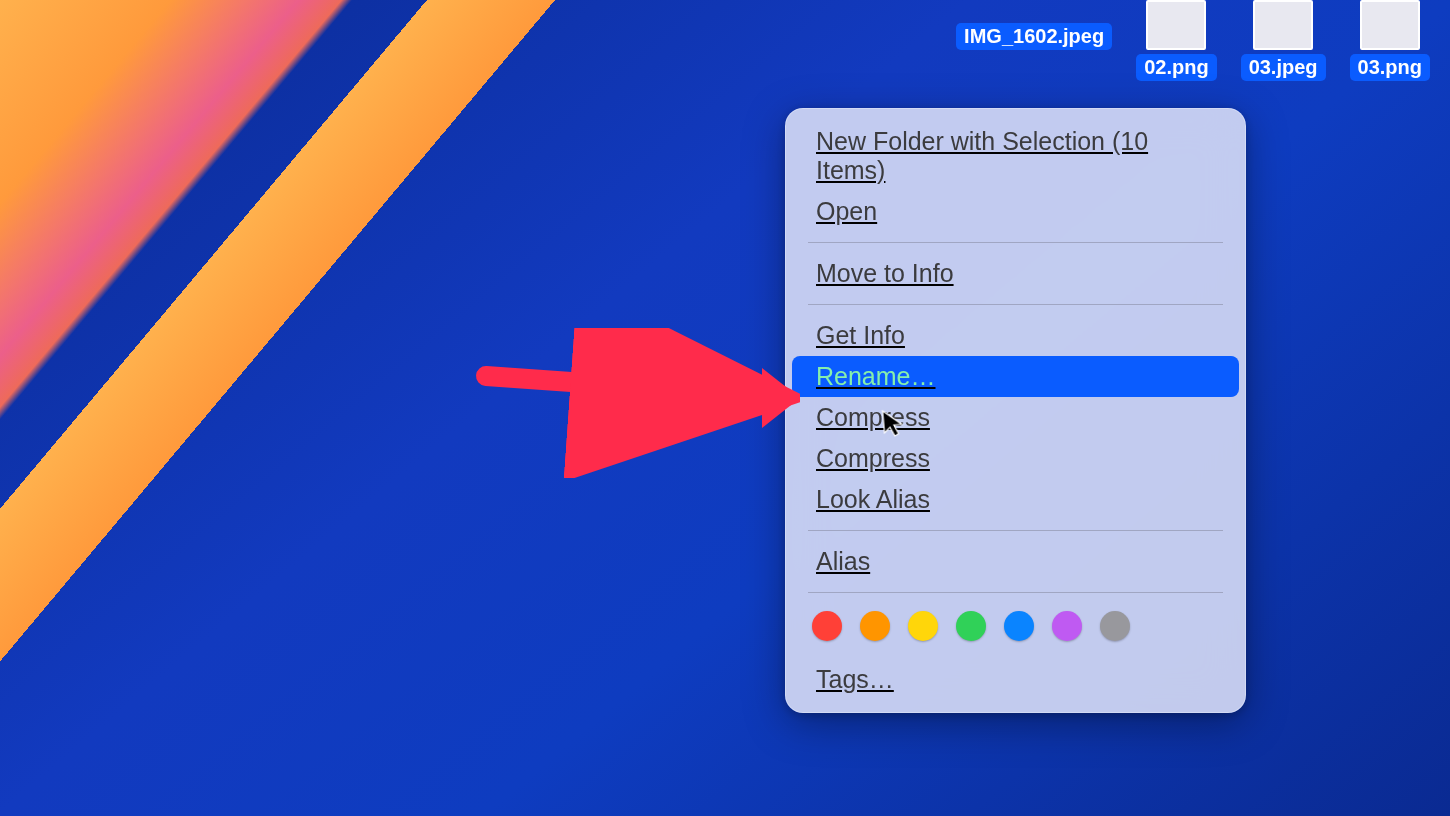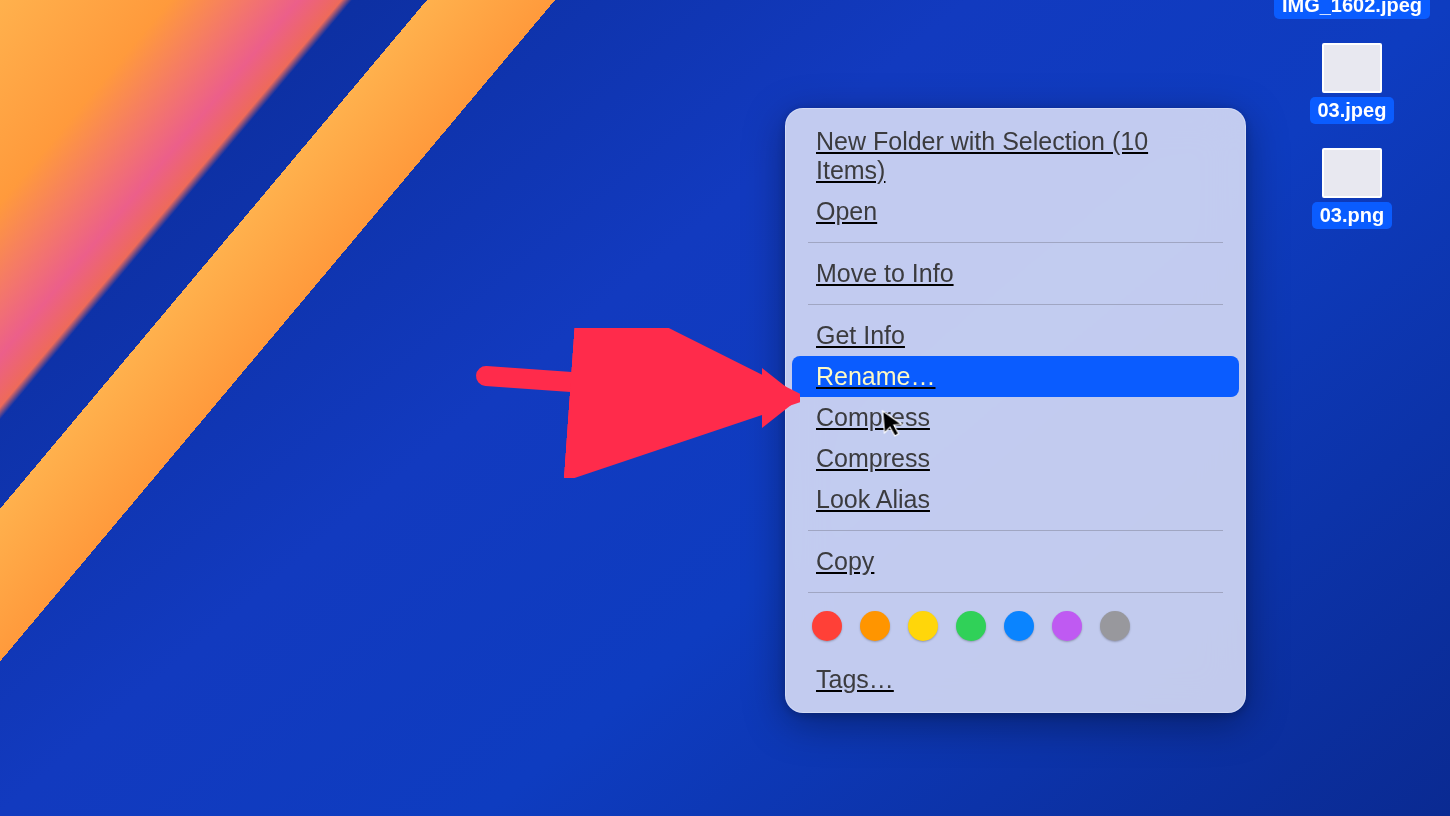--- a/index.html
+++ b/index.html
@@ -30,21 +30,21 @@
           #0a2a92 0%,
           #123abf 40%,
           #0e3cc0 60%,
           #0a2a92 100%);
     }
     .desktop-icons {
       position: absolute;
       right: 20px;
       top: 0;
       display: flex;
-      flex-direction: column;
+      flex-direction: row;
       align-items: center;
       gap: 24px;
     }
     .desktop-file {
       display: flex;
       flex-direction: column;
       align-items: center;
       gap: 4px;
       cursor: pointer;
     }
@@ -92,21 +92,21 @@
       padding: 6px 24px;
       font-size: 25px;
       font-weight: 500;
       color: #3b3b3e;
       cursor: pointer;
       margin: 0 6px;
       border-radius: 8px;
     }
     .menu-item.highlighted {
       background: #0a5cff;
-      color: #fef9c3;
+      color: #86efac;
     }
     .menu-sep {
       height: 1px;
       background: rgba(120,120,140,0.45);
       margin: 10px 22px;
     }
     .submenu-chevron {
       font-weight: 800;
       color: #3b3b3e;
     }
@@ -145,20 +145,24 @@
 <body>
 
 <div class="desktop-wallpaper"></div>
 
 <div class="desktop-icons">
 
   <div class="desktop-file" style="margin-top:-6px;">
     <span class="file-label top">IMG_1602.jpeg</span>
   </div>
 
+  <div class="desktop-file">
+    <div class="file-thumb selected-outline"></div>
+    <span class="file-label">02.png</span>
+  </div>
 
   <div class="desktop-file">
     <div class="file-thumb selected-outline"></div>
     <span class="file-label">03.jpeg</span>
   </div>
 
   <div class="desktop-file">
     <div class="file-thumb selected-outline"></div>
     <span class="file-label">03.png</span>
   </div>
@@ -193,21 +197,21 @@
   <div class="menu-item">
     <span>Compress</span>
   </div>
   <div class="menu-item">
     <span>Look Alias</span>
   </div>
 
   <div class="menu-sep"></div>
 
   <div class="menu-item">
-    <span>Copy</span>
+    <span>Alias</span>
   </div>
 
   <div class="menu-sep"></div>
 
   <div class="tag-row">
     <span class="tag-dot" style="background:#ff4037"></span>
     <span class="tag-dot" style="background:#ff9500"></span>
     <span class="tag-dot" style="background:#ffd60a"></span>
     <span class="tag-dot" style="background:#30d158"></span>
     <span class="tag-dot" style="background:#0a84ff"></span>

